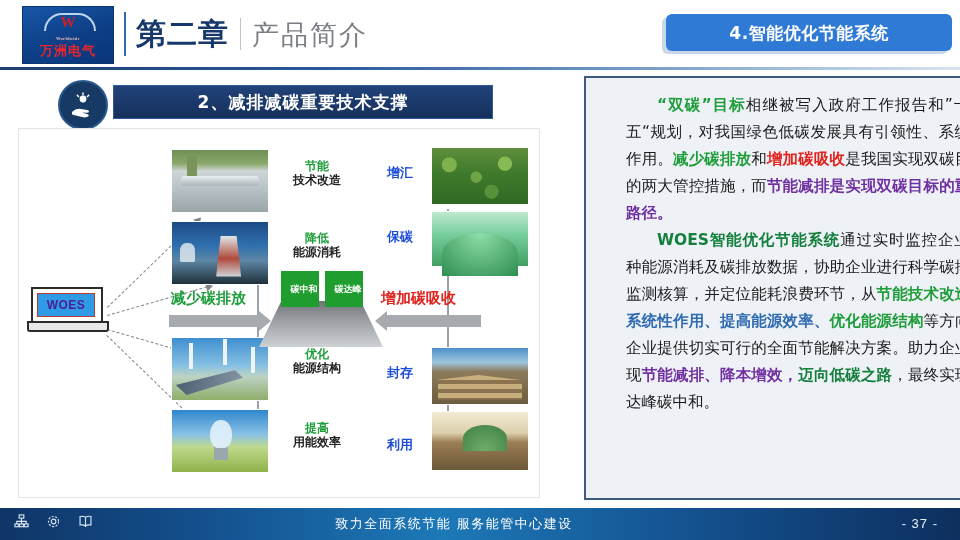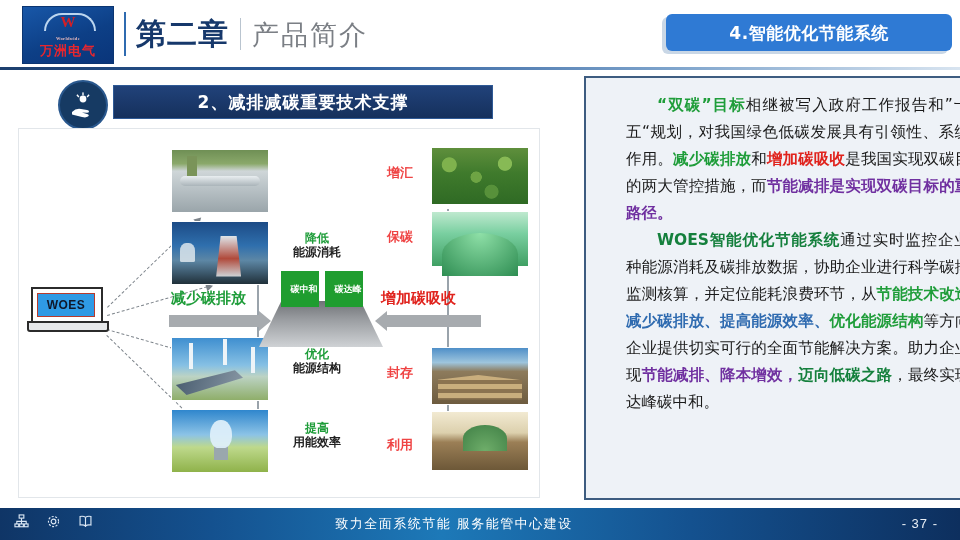--- a/index.html
+++ b/index.html
@@ -96,29 +96,29 @@
   .thumb-store:after{content:"";position:absolute;left:6%;top:48%;width:88%;height:44%;
     background:repeating-linear-gradient(180deg,#c9ae7d 0 5px,#8b7350 5px 9px);
     clip-path:polygon(0 20%,48% 0,100% 22%,100% 100%,0 100%);}
 
   .thumb-use{background:linear-gradient(180deg,#f2ead2 0%,#dcd0ad 36%,#9b7f56 52%,#6d5838 100%);}
   .thumb-use:after{content:"";position:absolute;left:32%;top:22%;width:46%;height:46%;
     background:radial-gradient(circle at 50% 100%,#6fae6a,#3f7f45);border-radius:50% 50% 0 0;}
 
   .lbl-green-b{font:700 12px/14px "DejaVu Sans",sans-serif;color:#1f9d3a;}
   .lbl-dark{font:700 12px/15px "DejaVu Sans",sans-serif;color:#222222;}
-  .lbl-red{font:700 13px/16px "DejaVu Sans",sans-serif;color:#ef4444;}
+  .lbl-red{font:700 13px/16px "DejaVu Sans",sans-serif;color:#1d4ed8;}
 
   .vline{position:absolute;width:2px;background:#9aa3ab;}
   .laptop{position:absolute;left:30px;top:286px;width:72px;height:46px;}
   .lt-lid{position:absolute;left:0;top:0;width:68px;height:34px;background:#ffffff;
     border:2px solid #2b2b2b;}
   .lt-screen{position:absolute;left:4px;top:4px;width:56px;height:22px;background:#2f9ae5;
     border:1px solid #b93b2d;display:flex;align-items:center;justify-content:center;}
-  .lt-screen span{font:700 12px/14px "Liberation Sans",sans-serif;color:#0f172a;letter-spacing:.5px;}
+  .lt-screen span{font:700 12px/14px "Liberation Sans",sans-serif;color:#4c1d95;letter-spacing:.5px;}
   .lt-base{position:absolute;left:-4px;top:34px;width:78px;height:7px;background:#e6e8ea;
     border:2px solid #2b2b2b;border-radius:0 0 3px 3px;}
 
   .road{position:absolute;left:258px;top:300px;width:124px;height:46px;
     background:linear-gradient(180deg,#6f7276 0%,#9a9da1 40%,#cfd2d5 100%);
     clip-path:polygon(18% 0,82% 0,100% 100%,0 100%);}
   .puzzle{position:absolute;width:38px;height:36px;background:#1f9d2f;
     display:flex;align-items:center;justify-content:center;text-align:center;}
   .puzzle span{font:700 9px/11px "DejaVu Sans",sans-serif;color:#ffffff;margin-left:8px;}
 
@@ -211,20 +211,24 @@
     <div class="dashed" style="left:88px;top:178px;width:124px;transform:rotate(-44deg);"></div>
     <div class="dashed" style="left:88px;top:186px;width:104px;transform:rotate(-16deg);"></div>
     <div class="dashed" style="left:88px;top:200px;width:104px;transform:rotate(16deg);"></div>
     <div class="dashed" style="left:88px;top:206px;width:130px;transform:rotate(44deg);"></div>
 
     <div class="dg-thumb thumb-pipes" style="left:152px;top:20px;width:96px;height:62px;"></div>
     <div class="dg-thumb thumb-cool" style="left:152px;top:92px;width:96px;height:62px;"></div>
     <div class="dg-thumb thumb-wind" style="left:152px;top:208px;width:96px;height:62px;"></div>
     <div class="dg-thumb thumb-bulb" style="left:152px;top:280px;width:96px;height:62px;"></div>
 
+    <div style="position:absolute;left:258px;top:30px;text-align:center;width:80px;">
+      <div class="lbl-green-b">节能</div>
+      <div class="lbl-dark">技术改造</div>
+    </div>
     <div style="position:absolute;left:258px;top:102px;text-align:center;width:80px;">
       <div class="lbl-green-b">降低</div>
       <div class="lbl-dark">能源消耗</div>
     </div>
     <div style="position:absolute;left:258px;top:292px;text-align:center;width:80px;">
       <div class="lbl-green-b">提高</div>
       <div class="lbl-dark">用能效率</div>
     </div>
     <div style="position:absolute;left:258px;top:218px;text-align:center;width:80px;">
       <div class="lbl-green-b">优化</div>
@@ -264,21 +268,21 @@
     <div class="txt-increase" style="left:362px;top:160px;">增加碳吸收</div>
   </div>
 
   <div class="panel">
     <div class="panel-inner">
       <div class="ptext">
         <p>
           <span class="g">“双碳”目标</span><span>相继被写入政府工作报告和”十四五“规划，对我国绿色低碳发展具有引领性、系统性作用。</span><span class="g">减少碳排放</span><span>和</span><span class="r">增加碳吸收</span><span>是我国实现双碳目标的两大管控措施，而</span><span class="v">节能减排是实现双碳目标的重要路径。</span>
         </p>
         <p>
-          <span class="b">WOES智能优化节能系统</span><span>通过实时监控企业各种能源消耗及碳排放数据，协助企业进行科学碳排放监测核算，并定位能耗浪费环节，从</span><span class="g">节能技术改造、</span><span class="blu">减少碳排放、</span><span class="blu">提高能源效率、</span><span class="g">优化能源结构</span><span>等方向为企业提供切实可行的全面节能解决方案。助力企业实现</span><span class="v">节能减排、</span><span class="v">降本增效，</span><span class="b">迈向低碳之路</span><span>，最终实现碳达峰碳中和。</span>
+          <span class="b">WOES智能优化节能系统</span><span>通过实时监控企业各种能源消耗及碳排放数据，协助企业进行科学碳排放监测核算，并定位能耗浪费环节，从</span><span class="g">节能技术改造、</span><span class="blu">系统性作用、</span><span class="blu">提高能源效率、</span><span class="g">优化能源结构</span><span>等方向为企业提供切实可行的全面节能解决方案。助力企业实现</span><span class="v">节能减排、</span><span class="v">降本增效，</span><span class="b">迈向低碳之路</span><span>，最终实现碳达峰碳中和。</span>
         </p>
       </div>
     </div>
   </div>
 
   <div class="footer"></div>
   <div class="footer-icons">
     <span>
       <svg width="15" height="15" viewBox="0 0 16 16" aria-hidden="true">
         <g fill="none" stroke="#dbe7f4" stroke-width="1.2">

